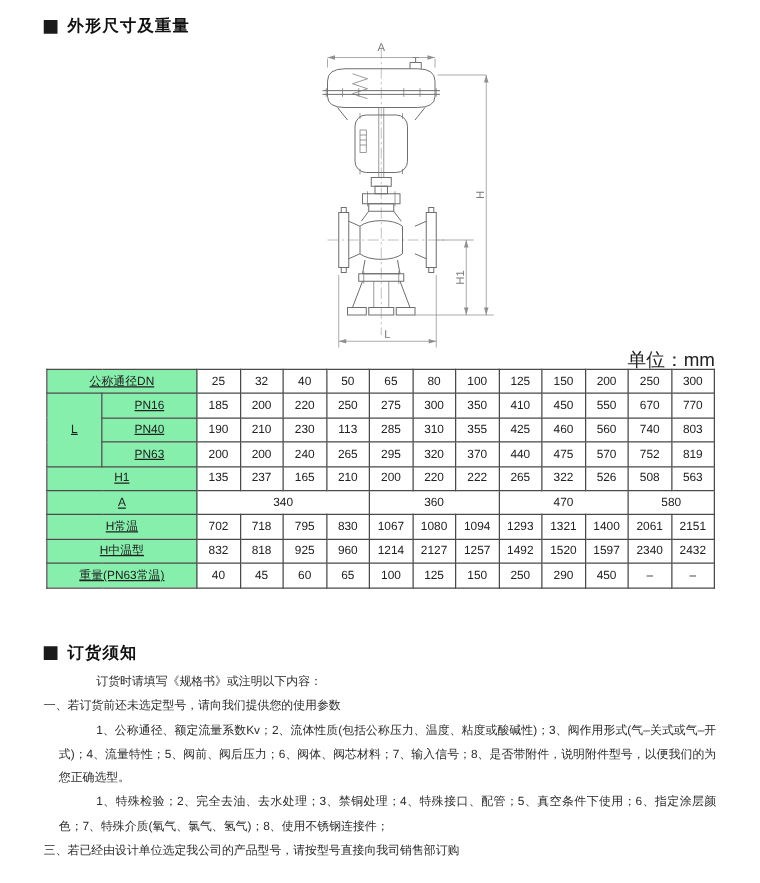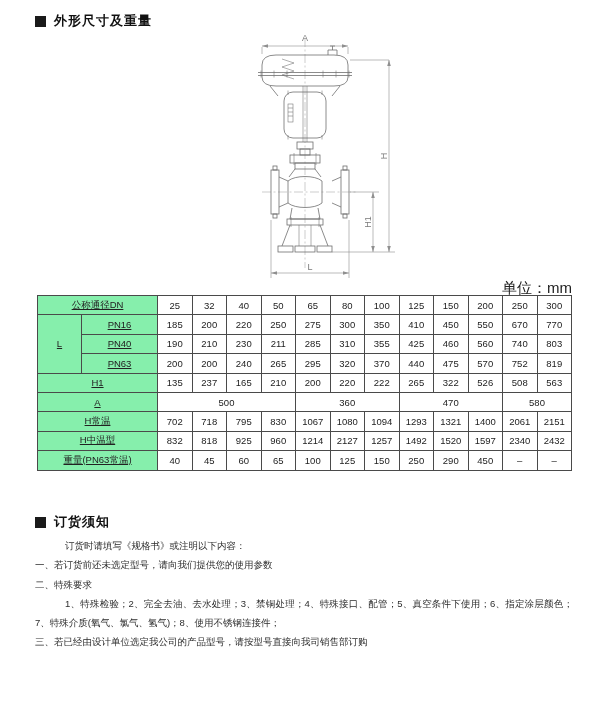--- a/index.html
+++ b/index.html
@@ -32,21 +32,21 @@
   table.dims td {
     border:0.8px solid #4a4a4a; text-align:center; vertical-align:middle;
     height:19.4px; padding:0 1px; background:#fff;
   }
   table.dims td.lbl { background:#86efac;text-decoration:underline; }
   table.dims td.sec { border-top-width:1.6px; border-top-color:#2e2e2e; }
   table.dims td.gl { border-left-width:1.6px; border-left-color:#2e2e2e; }
 
   .ordering { position:absolute; left:35px; top:536px; width:538px; font-size:9.5px;
     color:#2c2c2c; line-height:19.3px; text-align:justify; }
-  .ordering p.indent { text-indent:30px; }
+  .ordering p.indent { text-indent:30px;margin-left:12px; }
 </style>
 </head>
 <body>
 
 <div class="page">
 
   <div class="sec-head" id="head1">
     <span class="bullet"></span>
     <span class="sec-title">外形尺寸及重量</span>
   </div>
@@ -170,21 +170,21 @@
           <td class="val sec">450</td>
           <td class="val sec">550</td>
           <td class="val sec gl">670</td>
           <td class="val sec">770</td>
         </tr>
         <tr>
           <td class="lbl">PN40</td>
           <td class="val gl">190</td>
           <td class="val">210</td>
           <td class="val">230</td>
-          <td class="val">211</td>
+          <td class="val">113</td>
           <td class="val gl">285</td>
           <td class="val">310</td>
           <td class="val">355</td>
           <td class="val gl">425</td>
           <td class="val">460</td>
           <td class="val">560</td>
           <td class="val gl">740</td>
           <td class="val">803</td>
         </tr>
         <tr>
@@ -212,21 +212,21 @@
           <td class="val sec">220</td>
           <td class="val sec">222</td>
           <td class="val sec gl">265</td>
           <td class="val sec">322</td>
           <td class="val sec">526</td>
           <td class="val sec gl">508</td>
           <td class="val sec">563</td>
         </tr>
         <tr>
           <td class="lbl sec" colspan="2">A</td>
-          <td class="val sec gl" colspan="4">500</td>
+          <td class="val sec gl" colspan="4">340</td>
           <td class="val sec gl" colspan="3">360</td>
           <td class="val sec gl" colspan="3">470</td>
           <td class="val sec gl" colspan="2">580</td>
         </tr>
         <tr>
           <td class="lbl sec" colspan="2">H常温</td>
           <td class="val sec gl">702</td>
           <td class="val sec">718</td>
           <td class="val sec">795</td>
           <td class="val sec">830</td>
@@ -273,19 +273,19 @@
   </table>
 
   <div class="sec-head" id="head2">
     <span class="bullet"></span>
     <span class="sec-title">订货须知</span>
   </div>
 
   <div class="ordering">
     <p class="indent">订货时请填写《规格书》或注明以下内容：</p>
     <p>一、若订货前还未选定型号，请向我们提供您的使用参数</p>
-    <p>二、特殊要求</p>
+    <p class="indent">1、公称通径、额定流量系数Kv；2、流体性质(包括公称压力、温度、粘度或酸碱性)；3、阀作用形式(气–关式或气–开式)；4、流量特性；5、阀前、阀后压力；6、阀体、阀芯材料；7、输入信号；8、是否带附件，说明附件型号，以便我们的为您正确选型。</p>
     <p class="indent">1、特殊检验；2、完全去油、去水处理；3、禁铜处理；4、特殊接口、配管；5、真空条件下使用；6、指定涂层颜色；7、特殊介质(氧气、氯气、氢气)；8、使用不锈钢连接件；</p>
     <p>三、若已经由设计单位选定我公司的产品型号，请按型号直接向我司销售部订购</p>
 
   </div>
 
 </div>
 
 </body></html>

